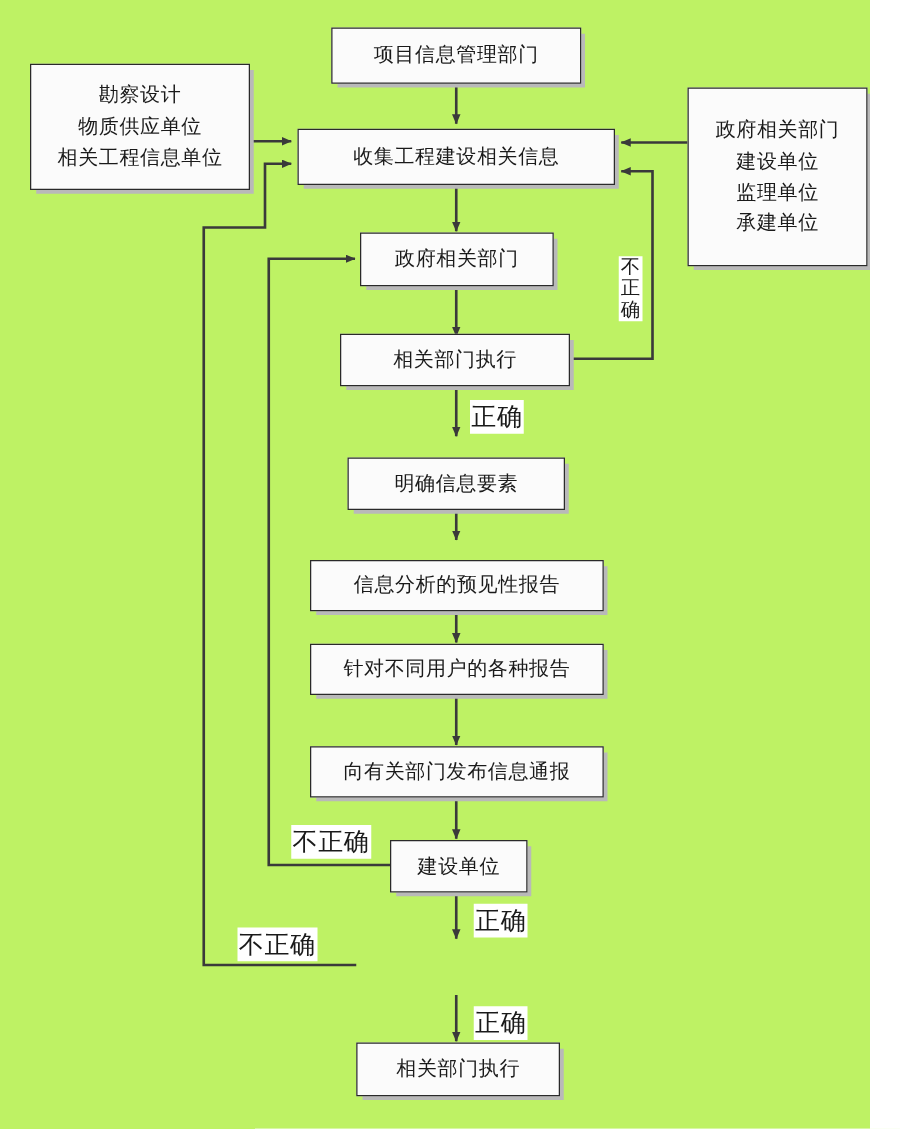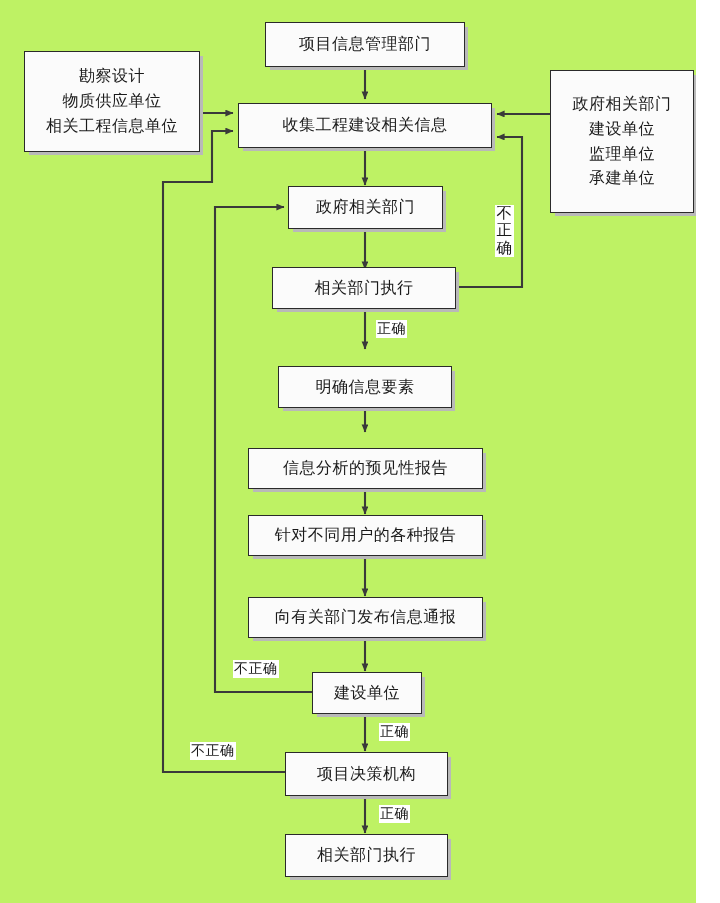--- a/index.html
+++ b/index.html
@@ -40,21 +40,21 @@
     letter-spacing: 0.5px;
     white-space: nowrap;
     z-index: 3;
   }
   .node .line {
     display: block;
   }
   .elabel {
     position: absolute;
     color: #1a1a1a;
-    font-size: 14px;
+    font-size: 20px;
     letter-spacing: 0.5px;
     white-space: nowrap;
     z-index: 4;
     background: #ffffff;
     padding: 0 1px;
   }
   .elabel.vert {
     white-space: normal;
     width: 17px;
     text-align: center;
@@ -150,23 +150,20 @@
   </div>
 
   <div class="node" style="left:248px; top:597px; width:235px; height:41px;text-align:right;">
     <span class="line">向有关部门发布信息通报</span>
   </div>
 
   <div class="node" style="left:312px; top:672px; width:110px; height:42px;">
     <span class="line">建设单位</span>
   </div>
 
-  <div class="node" style="left:285px; top:752px; width:163px; height:44px;">
-    <span class="line">项目决策机构</span>
-  </div>
 
   <div class="node" style="left:285px; top:834px; width:163px; height:43px;">
     <span class="line">相关部门执行</span>
   </div>
 
   <div class="elabel vert" style="left:495px; top:205px;">不正确</div>
 
   <div class="elabel" style="left:376px; top:320px;">正确</div>
 
   <div class="elabel" style="left:233px; top:660px;">不正确</div>

